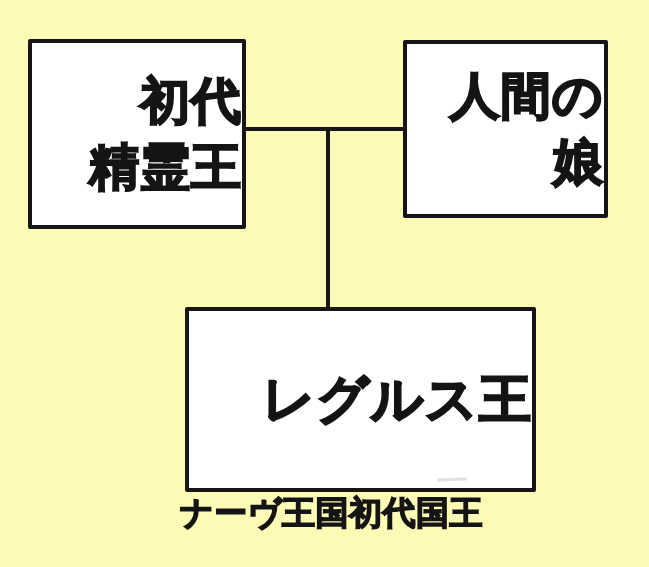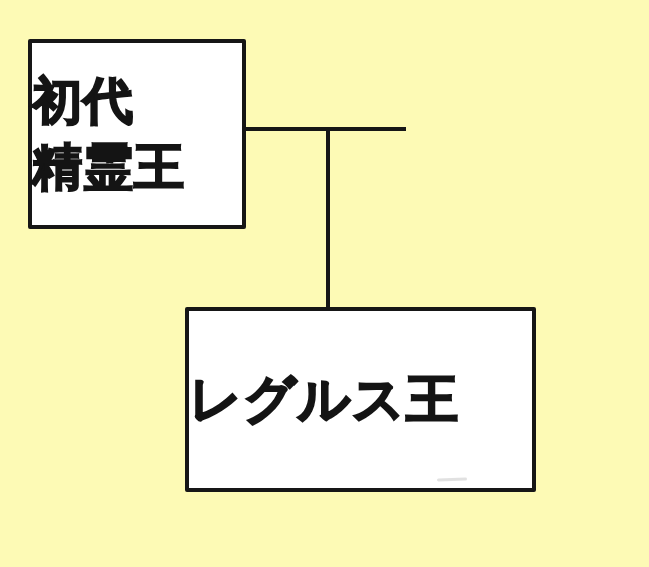--- a/index.html
+++ b/index.html
@@ -16,21 +16,21 @@
     font-family: "Liberation Sans", "DejaVu Sans", sans-serif;
   }
   .node {
     position: absolute;
     background: #FFFFFF;
     border: 4px solid #161616;
     border-radius: 2px;
     box-sizing: border-box;
     display: flex;
     flex-direction: column;
-    align-items: flex-start;
+    align-items: flex-end;
     justify-content: center;
     text-align: center;
     color: #141414;
     font-weight: 900;
     z-index: 2;
   }
   .nline {
     display: block;
     line-height: 1.32;
     letter-spacing: 1px;
@@ -78,21 +78,26 @@
 <div class="canvas">
 
   <div class="line line-h"></div>
   <div class="line line-v"></div>
 
   <div class="node node-a">
     <span class="nline">初代</span>
     <span class="nline">精霊王</span>
   </div>
 
+  <div class="node node-b">
+    <span class="nline">人間の</span>
+    <span class="nline">娘</span>
+  </div>
 
   <div class="node node-c">
     <span class="nline">レグルス王</span>
   </div>
 
+  <div class="caption">ナーヴ王国初代国王</div>
 
   <div class="smudge"></div>
 
 </div>
 
 </body></html>

